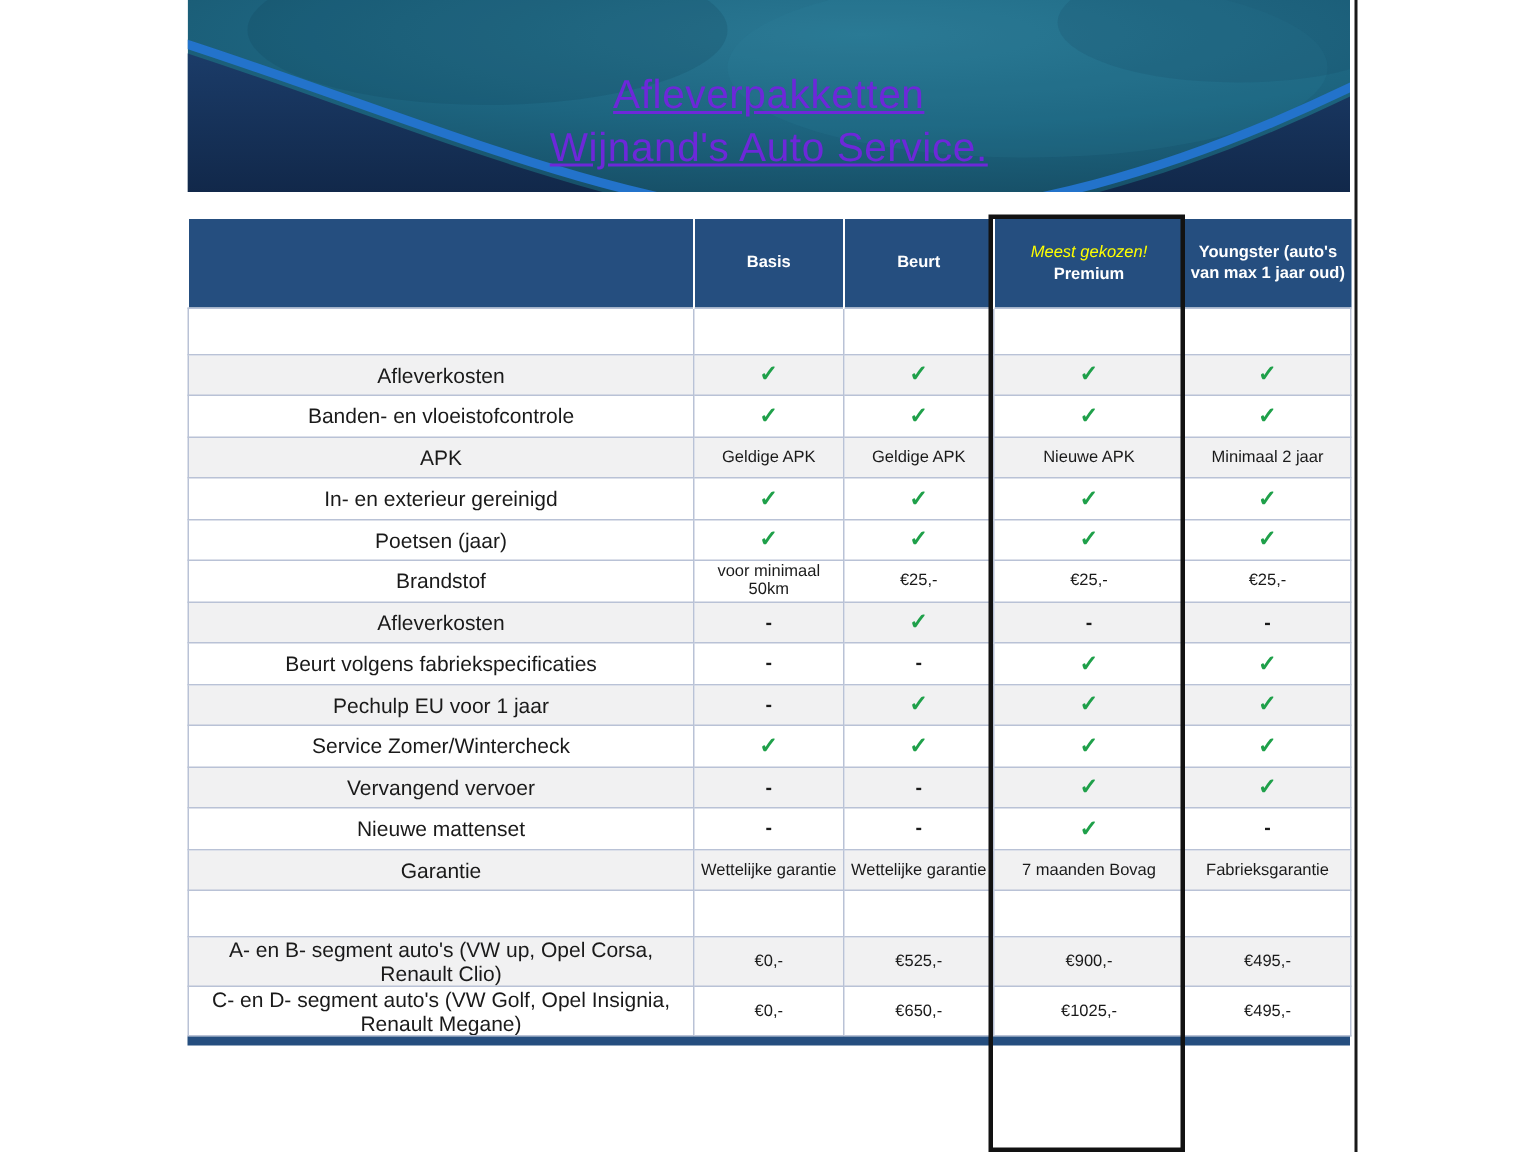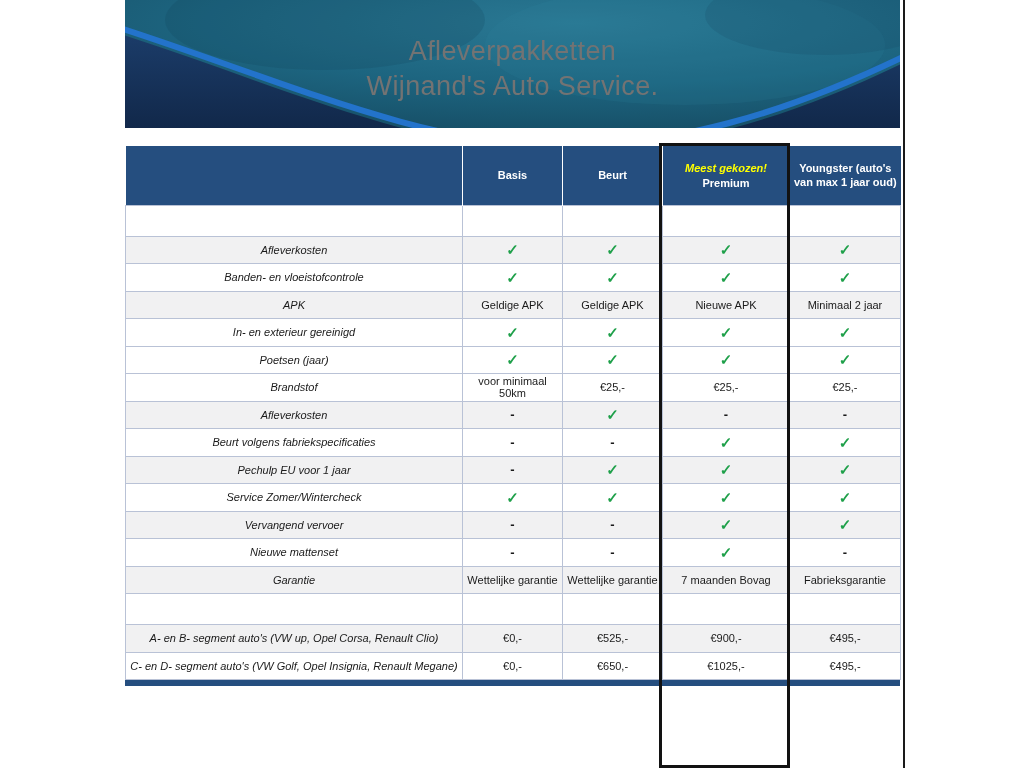--- a/index.html
+++ b/index.html
@@ -3,40 +3,40 @@
 <meta charset="utf-8">
 <style>
   * { margin:0; padding:0; box-sizing:border-box; }
   html,body { width:1024px; height:768px; overflow:hidden; background:#fff;
               font-family:"Liberation Sans", sans-serif; }
   .page { position:relative; width:1024px; height:768px; background:#fff; }
 
   
   .banner { position:absolute; left:125px; top:0; width:775px; height:128px; overflow:hidden; }
   .banner svg { position:absolute; left:0; top:0; }
-  .banner-title { position:absolute; left:0; right:0; top:34px; text-align:center;
-                  color:#737373; font-size:27px; line-height:35px; letter-spacing:.4px;
-                  font-weight:300; }
+  .banner-title { position:absolute; left:0; right:0; top:46px; text-align:center;
+                  color:#6d28d9; font-size:27px; line-height:35px; letter-spacing:.4px;
+                  font-weight:300;text-decoration:underline; }
 
   
   .table-wrap { position:absolute; left:125px; top:146px; width:775px; }
   table { border-collapse:collapse; table-layout:fixed; width:775px; }
   td, th { border:1px solid #b9c2d6; text-align:center; vertical-align:middle;
            font-size:11px; color:#1a1a1a; padding:0 2px; overflow:hidden; white-space:normal; }
   thead th { background:var(--header-bg, #254e7f); color:#fff; font-weight:bold;
              height:59px; border:none; border-left:1px solid rgba(255,255,255,.22);
              font-size:11px; line-height:14px; }
   thead th:first-child { border-left:none; }
   tbody tr { height:27.5px; }
   tbody tr.spacer { height:31px; }
   tbody tr.shaded td { background:var(--row-alt-bg, #f1f1f2); }
-  td.feature { font-size:11px;font-style:italic; }
+  td.feature { font-size:14px; }
   .check { color:var(--check-green, #1fa04a); font-size:15px; font-weight:bold; line-height:1; }
   .dash  { font-weight:bold; font-size:13px; line-height:1; }
-  .badge { color:var(--badge-yellow, #ffff00); font-style:italic; font-weight:bold; margin-bottom:1px; }
+  .badge { color:var(--badge-yellow, #ffff00); font-style:italic; font-weight:normal; margin-bottom:1px; }
 
   .bottom-bar { width:775px; height:6px; background:var(--header-bg, #254e7f); }
   .premium-outline { position:absolute; left:534px; top:-3px; width:131px; height:625px;
                      border:3px solid #121212; pointer-events:none; }
   .right-line { position:absolute; left:903px; top:0; width:2px; height:768px; background:#1a1a1a; }
 </style>
 </head>
 <body>
 
 <div class="page">

